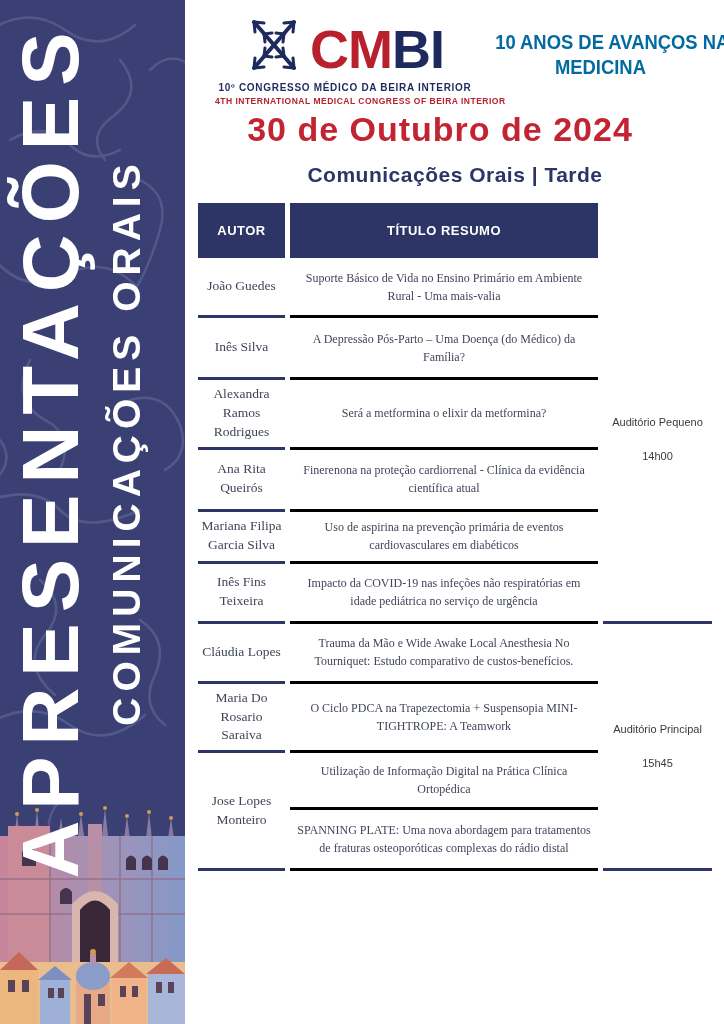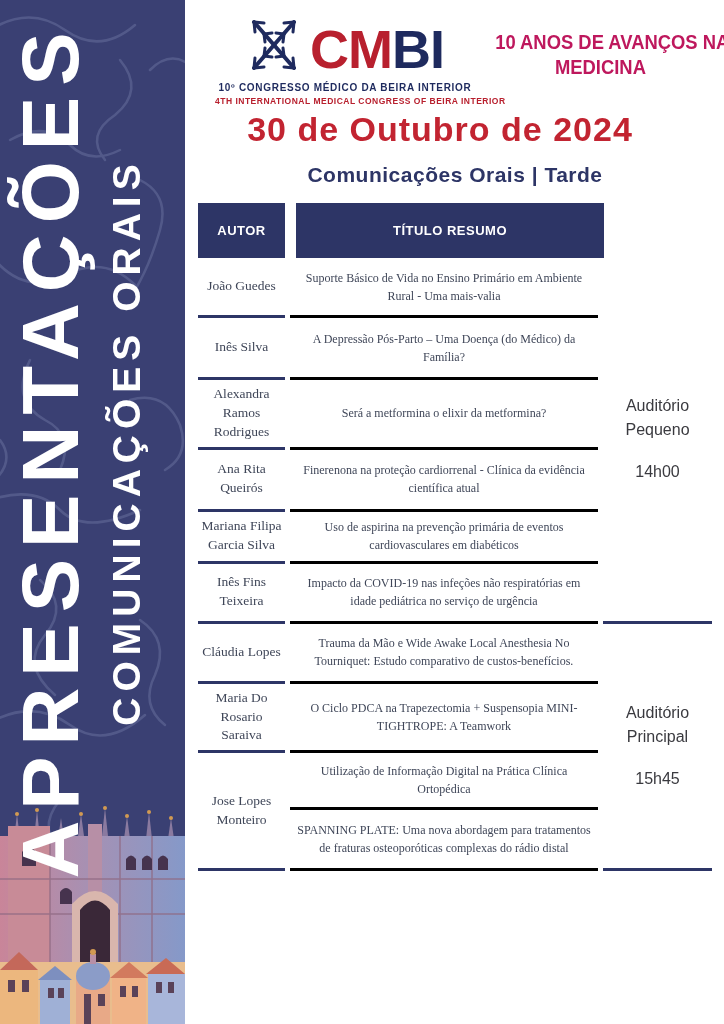--- a/index.html
+++ b/index.html
@@ -27,34 +27,34 @@
   .main{position:absolute;left:185px;top:0;width:539px;height:880px;}
   .logo{position:absolute;left:30px;top:14px;width:260px;text-align:center;}
   .logo-top{display:flex;align-items:flex-end;justify-content:center;gap:8px;}
   .logo-acronym{font-size:54px;font-weight:bold;letter-spacing:-1px;line-height:1;}
   .logo-cm{color:#b8202e;}
   .logo-bi{color:#1e2a5e;}
   .logo-line1{margin-top:6px;font-size:10px;font-weight:bold;color:#1e2a5e;letter-spacing:0.7px;white-space:nowrap;}
   .logo-line2{margin-top:3px;font-size:8.5px;font-weight:bold;color:#b8202e;letter-spacing:0.5px;white-space:nowrap;}
   .tagline{
     position:absolute;left:300px;top:30px;width:230px;text-align:center;
-    color:#be185d;font-weight:bold;font-size:20px;line-height:1.25;
+    color:#0369a1;font-weight:bold;font-size:20px;line-height:1.25;
   }
   .tagline .squeeze{display:inline-block;transform:scaleX(0.92);transform-origin:center;white-space:nowrap;}
   .date-title{
     position:absolute;left:5px;top:110px;width:500px;text-align:center;
     color:#c22431;font-weight:bold;font-size:34px;letter-spacing:1px;
   }
   .session-subtitle{
     position:absolute;left:13px;top:163px;width:514px;text-align:center;
     color:#2d3566;font-weight:bold;font-size:21px;letter-spacing:0.5px;
   }
   
   .table{position:absolute;left:13px;top:203px;width:514px;}
-  .thead{display:flex;gap:11px;}
+  .thead{display:flex;gap:5px;}
   .th{
     background:#2d3566;color:#ffffff;font-weight:bold;font-size:13px;letter-spacing:0.5px;
     height:55px;display:flex;align-items:center;justify-content:center;box-sizing:border-box;
   }
   .th-autor{width:87px;}
   .th-titulo{width:308px;}
   .th-local{width:109px;}
   .tgroup{display:flex;gap:5px;align-items:stretch;}
   .group-rows{width:400px;font-family:Liberation Serif, serif;}
   .trow{display:flex;gap:5px;}
@@ -68,21 +68,21 @@
     display:flex;align-items:center;justify-content:center;text-align:center;
     font-size:12px;color:#3f4658;line-height:1.5;padding:5px 7px;
   }
   .titulo-stack{width:308px;display:flex;flex-direction:column;}
   .titulo-stack .cell-t{width:308px;}
   .cell-t.sub1{min-height:57px;}
   .cell-t.sub2{min-height:61px;}
   .cell-local{
     width:109px;border-bottom:3px solid #2d3566;box-sizing:border-box;
     display:flex;flex-direction:column;align-items:center;justify-content:center;text-align:center;
-    font-size:16px;color:#3a3a3f;line-height:1.5;
+    font-size:11px;color:#3a3a3f;line-height:1.5;
   }
   .cell-local .time{margin-top:18px;}
   .h52{min-height:52px;}
   .h62{min-height:62px;}
 </style>
 </head>
 <body>
 
 <div class="sidebar">
   <svg class="pattern" width="185" height="1024" viewBox="0 0 185 1024">

